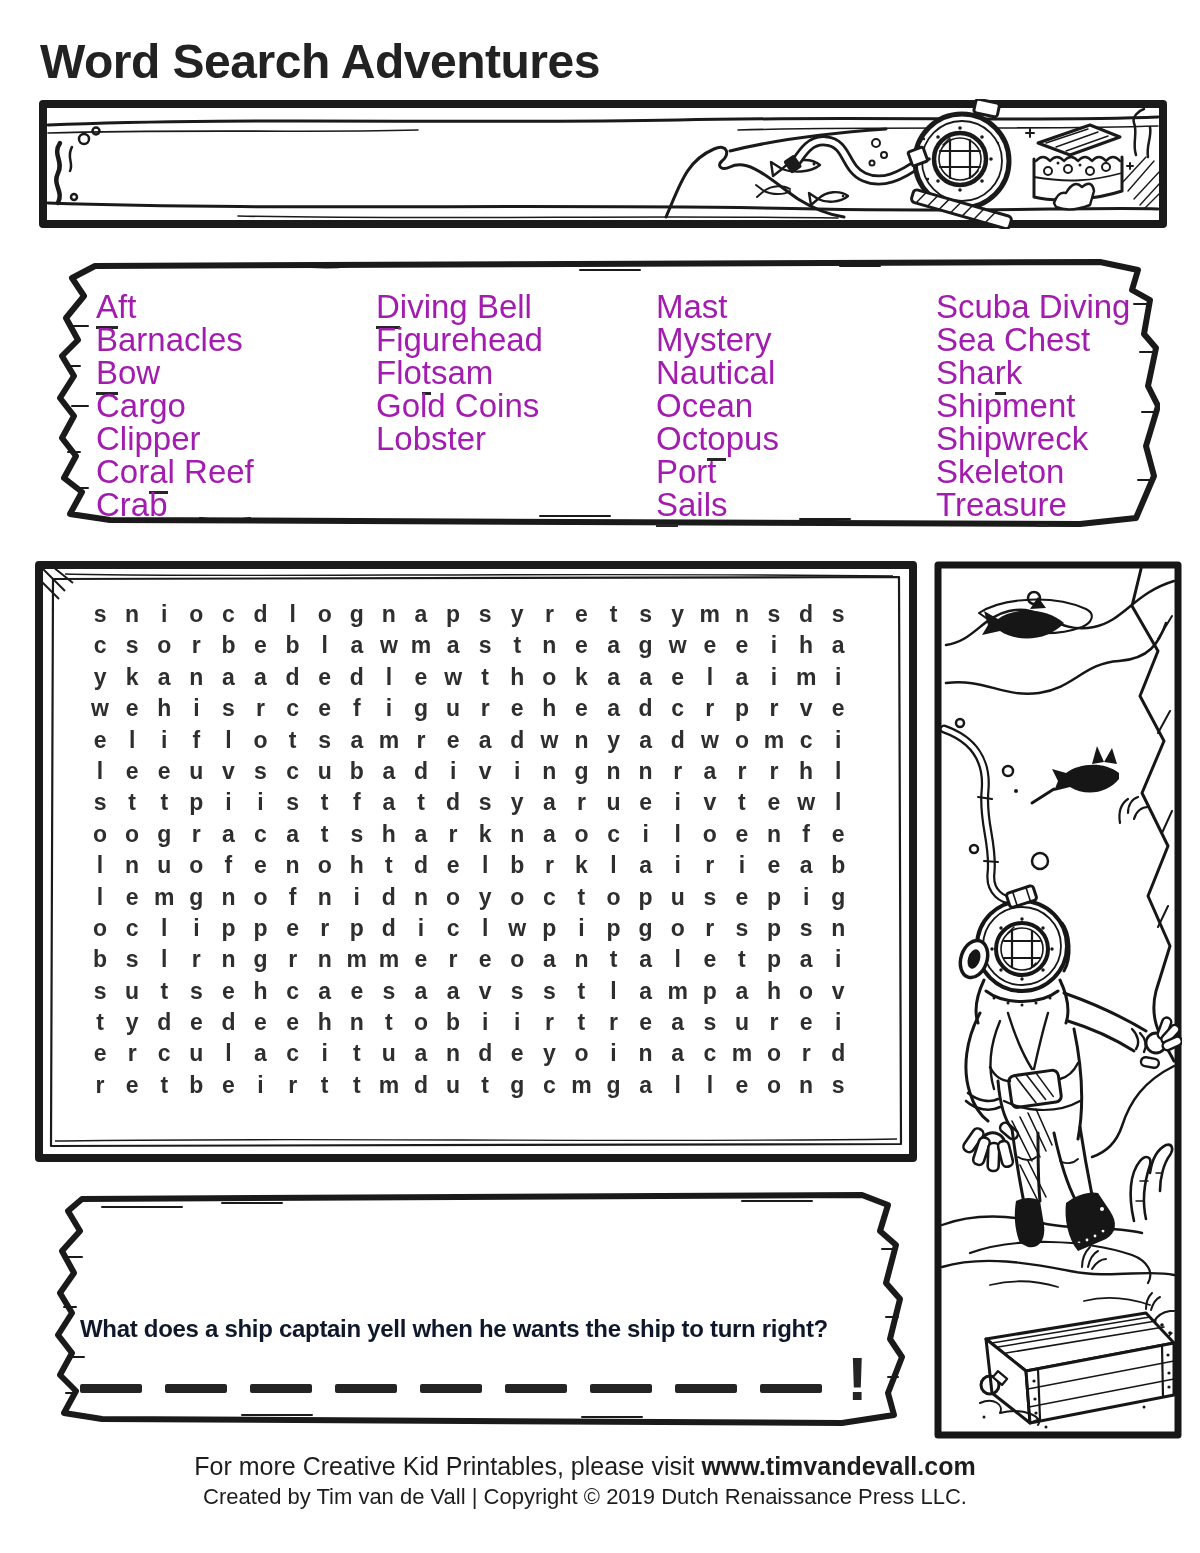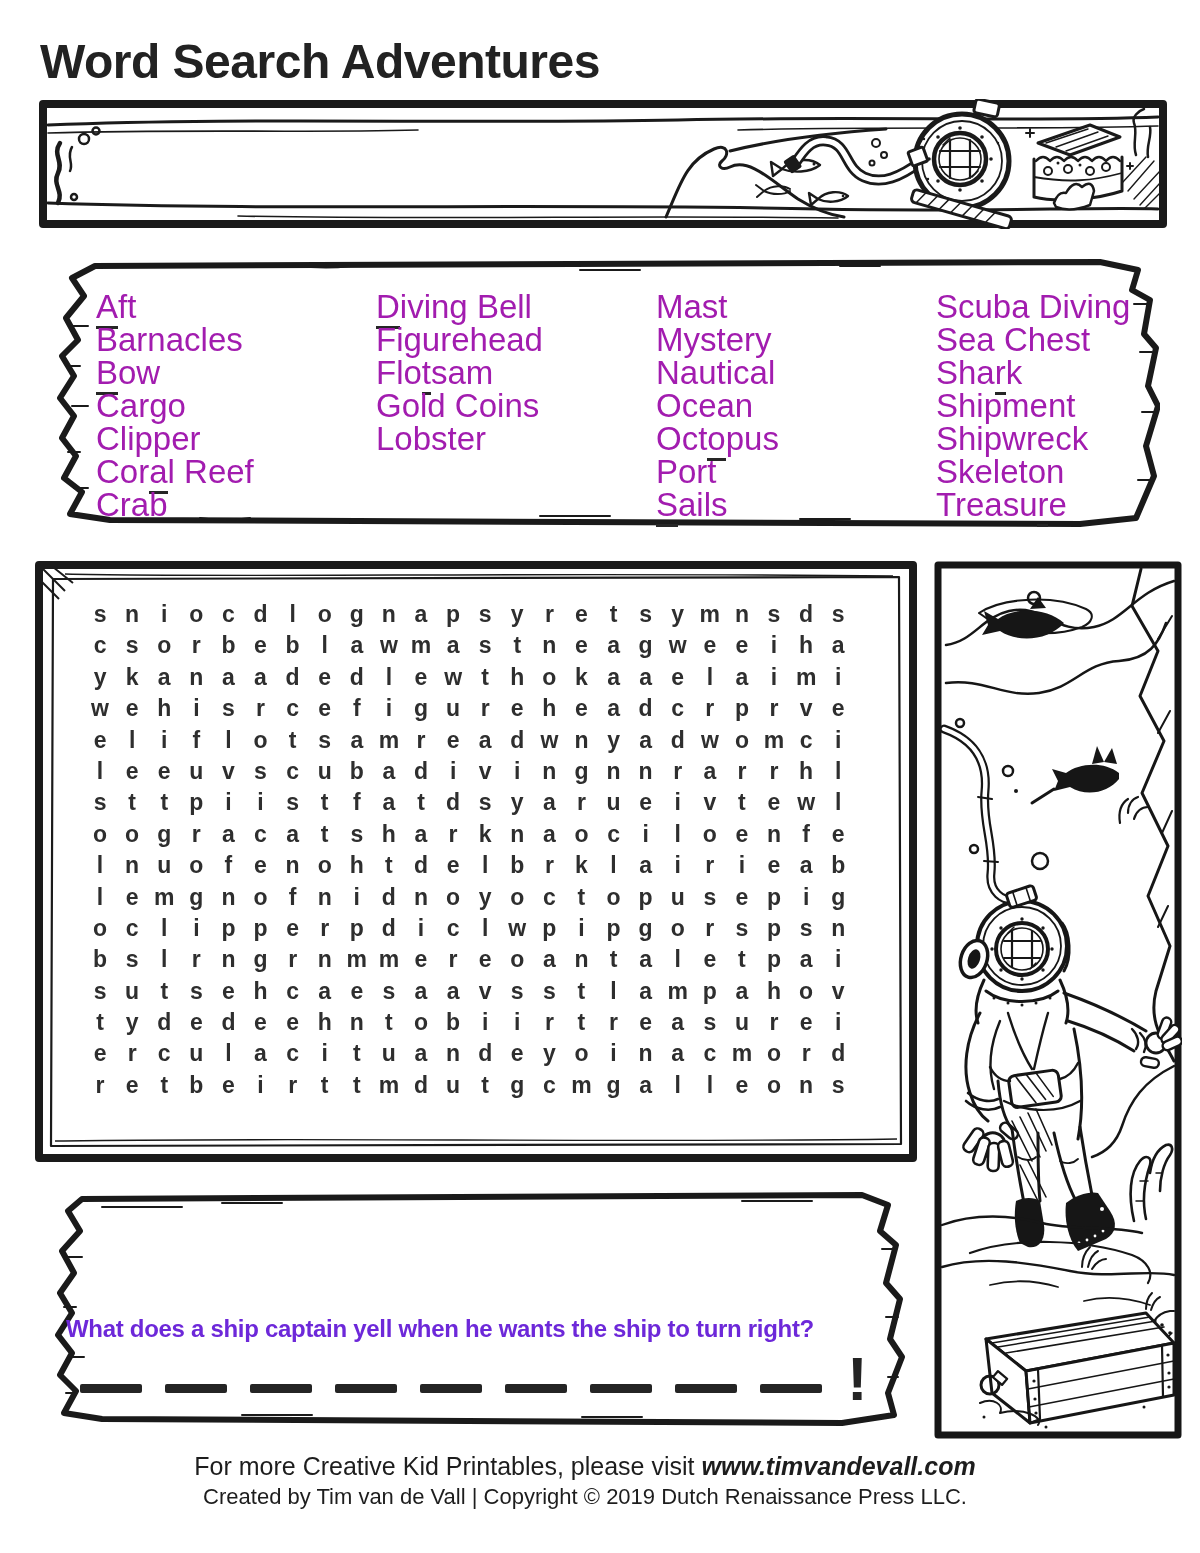--- a/index.html
+++ b/index.html
@@ -35,35 +35,35 @@
   
   #side-panel{left:934px;top:561px;width:248px;height:878px;}
   
   #riddle{left:42px;top:1187px;width:868px;height:246px;}
   #riddle .frame{position:absolute;left:0;top:0;}
   #riddle-instructions{
     position:absolute;left:38px;top:26px;width:800px;
     font-size:23px;font-weight:bold;line-height:34px;letter-spacing:-0.3px;color:#262626;
   }
   #riddle-question{
-    position:absolute;left:24px;top:128px;width:810px;
-    font-size:24px;font-weight:bold;letter-spacing:-0.3px;color:#6d28d9;white-space:nowrap;
+    position:absolute;left:38px;top:128px;width:810px;
+    font-size:24px;font-weight:bold;letter-spacing:-0.3px;color:#0f172a;white-space:nowrap;
   }
   #answer-row{
     position:absolute;left:38px;top:152px;width:812px;height:54px;
     display:flex;align-items:flex-end;gap:23px;
   }
   .blank{width:62px;height:9px;background:#242424;border-radius:2px;flex:0 0 auto;}
   #answer-bang{
     font-size:62px;font-weight:bold;color:#242424;line-height:40px;margin-left:2px;margin-bottom:-6px;
   }
   
   #footer{left:0;top:1452px;width:1170px;text-align:center;color:#1d1d1d;}
   #footer .l1{font-size:25px;}
-  #footer .l1 b{font-weight:bold;font-style:italic;}
+  #footer .l1 b{font-weight:bold;}
   #footer .l2{font-size:22px;margin-top:3px;}
 </style>
 </head>
 <body>
 
 <div class="abs" id="page-title">Word Search Adventures</div>
 
 <div class="abs" id="banner">
 <svg width="1130" height="130" viewBox="0 0 1130 130">
   <g fill="none" stroke="#1a1a1a" stroke-linecap="round" stroke-linejoin="round">

